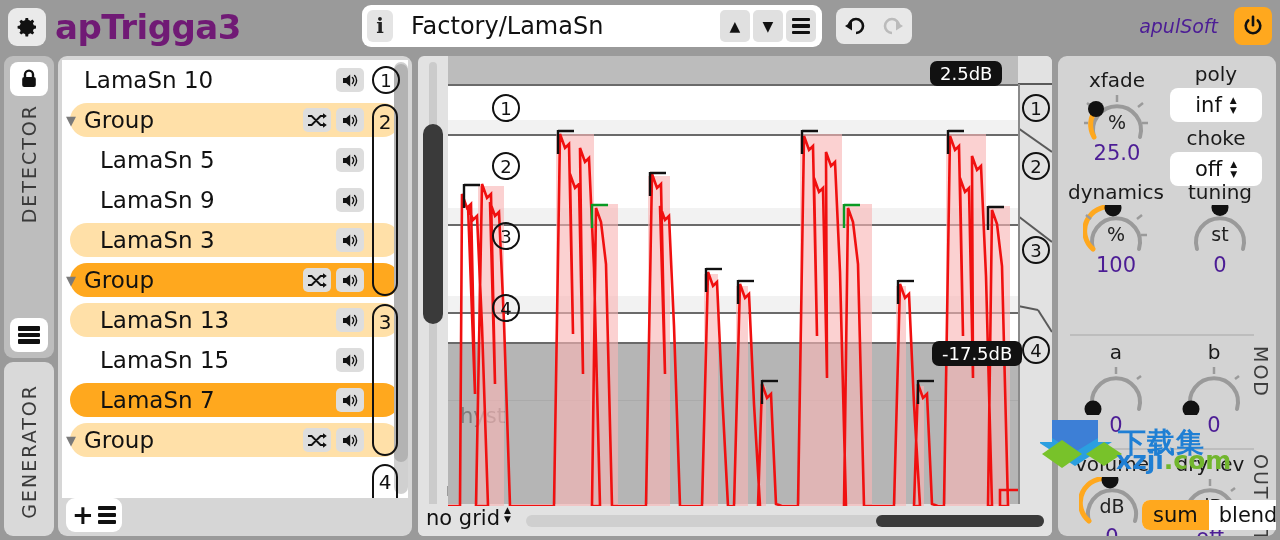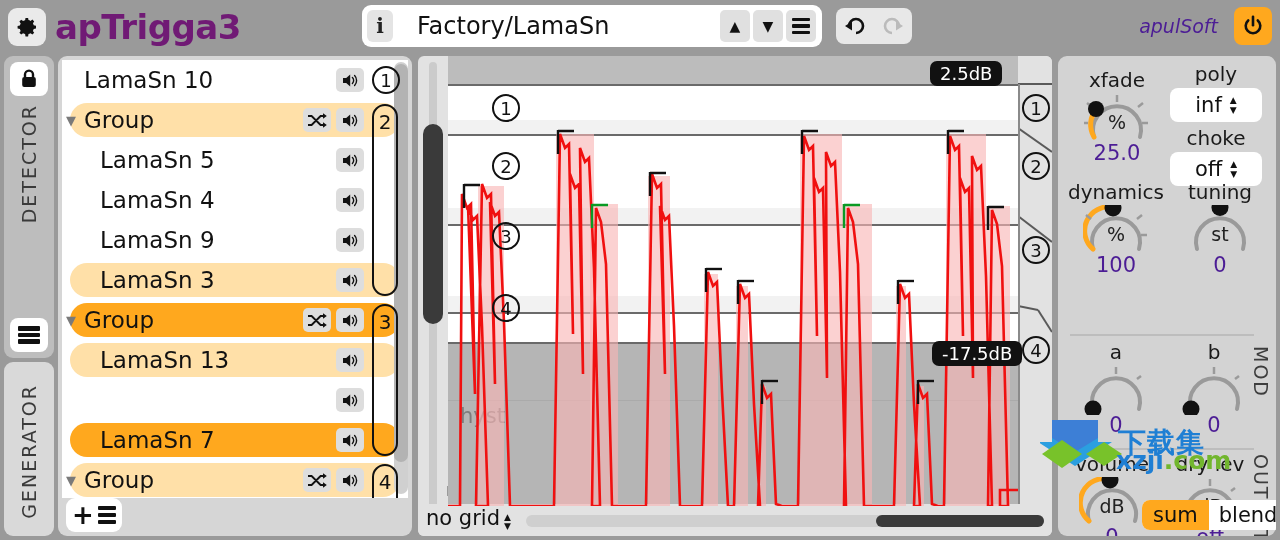--- a/index.html
+++ b/index.html
@@ -24,21 +24,21 @@
   }
   .preset-box {
     position:absolute; left:362px; top:5px; width:460px; height:42px;
     background:#fff; border-radius:9px; display:flex; align-items:center;
   }
   .info-btn {
     width:26px; height:32px; margin-left:5px; background:#e4e4e4; border-radius:6px;
     display:flex; align-items:center; justify-content:center;
     font-size:20px; font-weight:bold; font-family:"DejaVu Serif", serif; color:#222;
   }
-  .preset-name { margin-left:24px; font-size:24px; color:#111; }
+  .preset-name { margin-left:18px; font-size:24px; color:#111; }
   .preset-ctrls { margin-left:auto; display:flex; gap:3px; padding-right:6px; }
   .pbtn {
     width:30px; height:32px; background:#e0e0e0; border-radius:5px;
     display:flex; align-items:center; justify-content:center; font-size:14px; color:#111;
   }
   .hamb { display:flex; flex-direction:column; gap:3px; }
   .hamb i { display:block; width:18px; height:3.5px; background:#111; border-radius:1px; }
   .undo-group { position:absolute; left:836px; top:8px; display:flex; }
   .undo-btn {
     width:38px; height:36px; background:#e8e8e8; display:flex;
@@ -189,21 +189,21 @@
     border:2px solid #111; border-radius:50%;
     display:flex; align-items:center; justify-content:center; font-size:18px; color:#111;
     background:transparent; z-index:6;
   }
   .db-badge {
     position:absolute; background:#111; color:#fff; border-radius:7px;
     font-size:18px; padding:2px 10px; z-index:8;
   }
   .wavefooter { position:absolute; left:0; bottom:0; width:634px; height:32px; background:#e2e2e2; }
   .grid-select {
-    position:absolute; left:8px; top:2px; display:flex; align-items:flex-end; gap:4px;
+    position:absolute; left:8px; top:2px; display:flex; align-items:flex-start; gap:4px;
     font-size:21px; color:#111;
   }
   .spin { display:flex; flex-direction:column; gap:1px; font-size:9px; line-height:0.9; color:#111; }
   .hscroll {
     position:absolute; left:108px; top:11px; width:518px; height:12px;
     background:#cfcfcf; border-radius:6px;
   }
   .hscroll .thumb {
     position:absolute; right:0; top:0; width:168px; height:12px;
     background:#3a3a3a; border-radius:6px;
@@ -363,32 +363,20 @@
             <div class="ibtn">
               <svg width="17" height="15" viewBox="0 0 17 15">
                 <path fill="#111" d="M1 5h3.2L8.2 1.6v11.8L4.2 10H1z"></path>
                 <path fill="none" stroke="#111" stroke-width="1.4" stroke-linecap="round" d="M10.4 4.6a4 4 0 010 5.8M12.6 2.6a7 7 0 010 9.8"></path>
               </svg>
             </div>
           </div>
         </div>
         <div class="row child">
           <div class="row-pill"></div>
-          <div class="row-label">LamaSn 4</div>
-          <div class="row-ctrls">
-            <div class="ibtn">
-              <svg width="17" height="15" viewBox="0 0 17 15">
-                <path fill="#111" d="M1 5h3.2L8.2 1.6v11.8L4.2 10H1z"></path>
-                <path fill="none" stroke="#111" stroke-width="1.4" stroke-linecap="round" d="M10.4 4.6a4 4 0 010 5.8M12.6 2.6a7 7 0 010 9.8"></path>
-              </svg>
-            </div>
-          </div>
-        </div>
-        <div class="row child">
-          <div class="row-pill"></div>
           <div class="row-label">LamaSn 9</div>
           <div class="row-ctrls">
             <div class="ibtn">
               <svg width="17" height="15" viewBox="0 0 17 15">
                 <path fill="#111" d="M1 5h3.2L8.2 1.6v11.8L4.2 10H1z"></path>
                 <path fill="none" stroke="#111" stroke-width="1.4" stroke-linecap="round" d="M10.4 4.6a4 4 0 010 5.8M12.6 2.6a7 7 0 010 9.8"></path>
               </svg>
             </div>
           </div>
         </div>
@@ -430,20 +418,21 @@
             <div class="ibtn">
               <svg width="17" height="15" viewBox="0 0 17 15">
                 <path fill="#111" d="M1 5h3.2L8.2 1.6v11.8L4.2 10H1z"></path>
                 <path fill="none" stroke="#111" stroke-width="1.4" stroke-linecap="round" d="M10.4 4.6a4 4 0 010 5.8M12.6 2.6a7 7 0 010 9.8"></path>
               </svg>
             </div>
           </div>
         </div>
         <div class="row child">
           <div class="row-pill"></div>
+          <div class="row-label">LamaSn 15</div>
           <div class="row-ctrls">
             <div class="ibtn">
               <svg width="17" height="15" viewBox="0 0 17 15">
                 <path fill="#111" d="M1 5h3.2L8.2 1.6v11.8L4.2 10H1z"></path>
                 <path fill="none" stroke="#111" stroke-width="1.4" stroke-linecap="round" d="M10.4 4.6a4 4 0 010 5.8M12.6 2.6a7 7 0 010 9.8"></path>
               </svg>
             </div>
           </div>
         </div>
         <div class="row child sel-strong">

